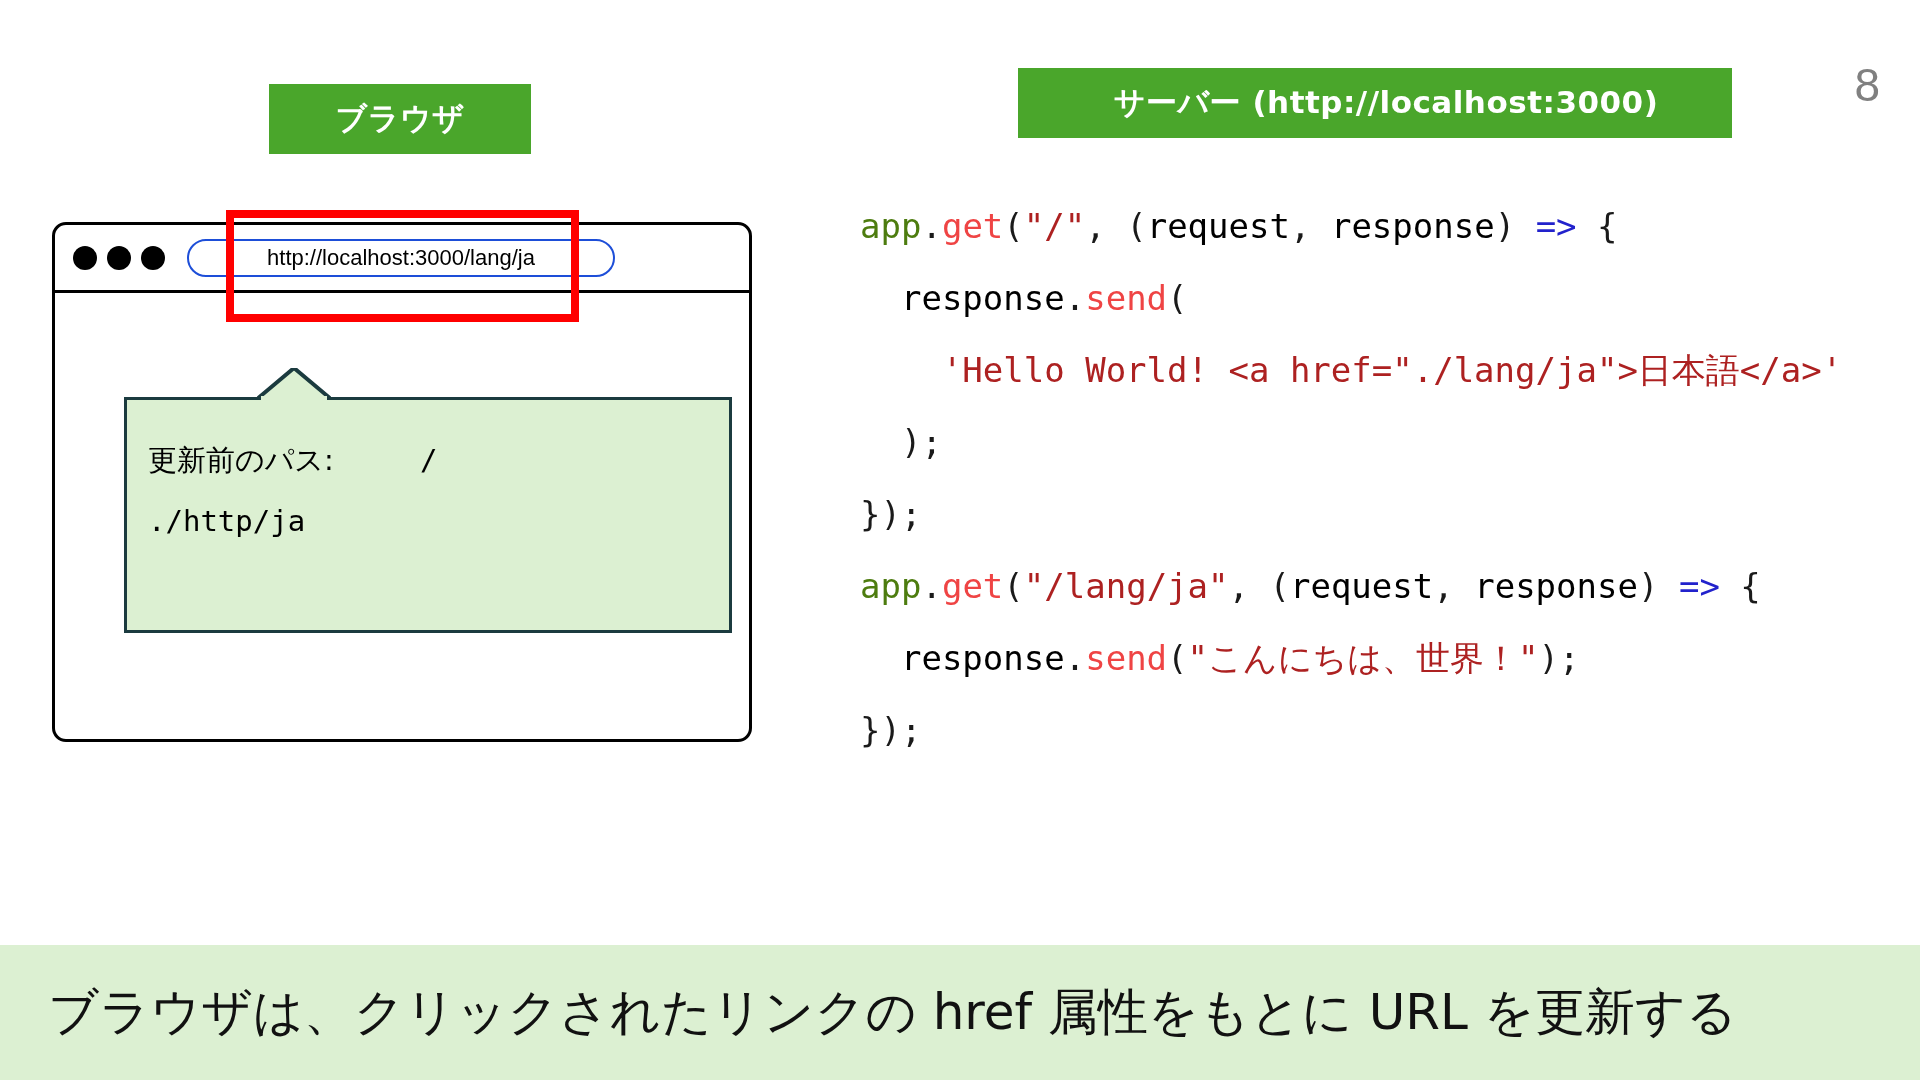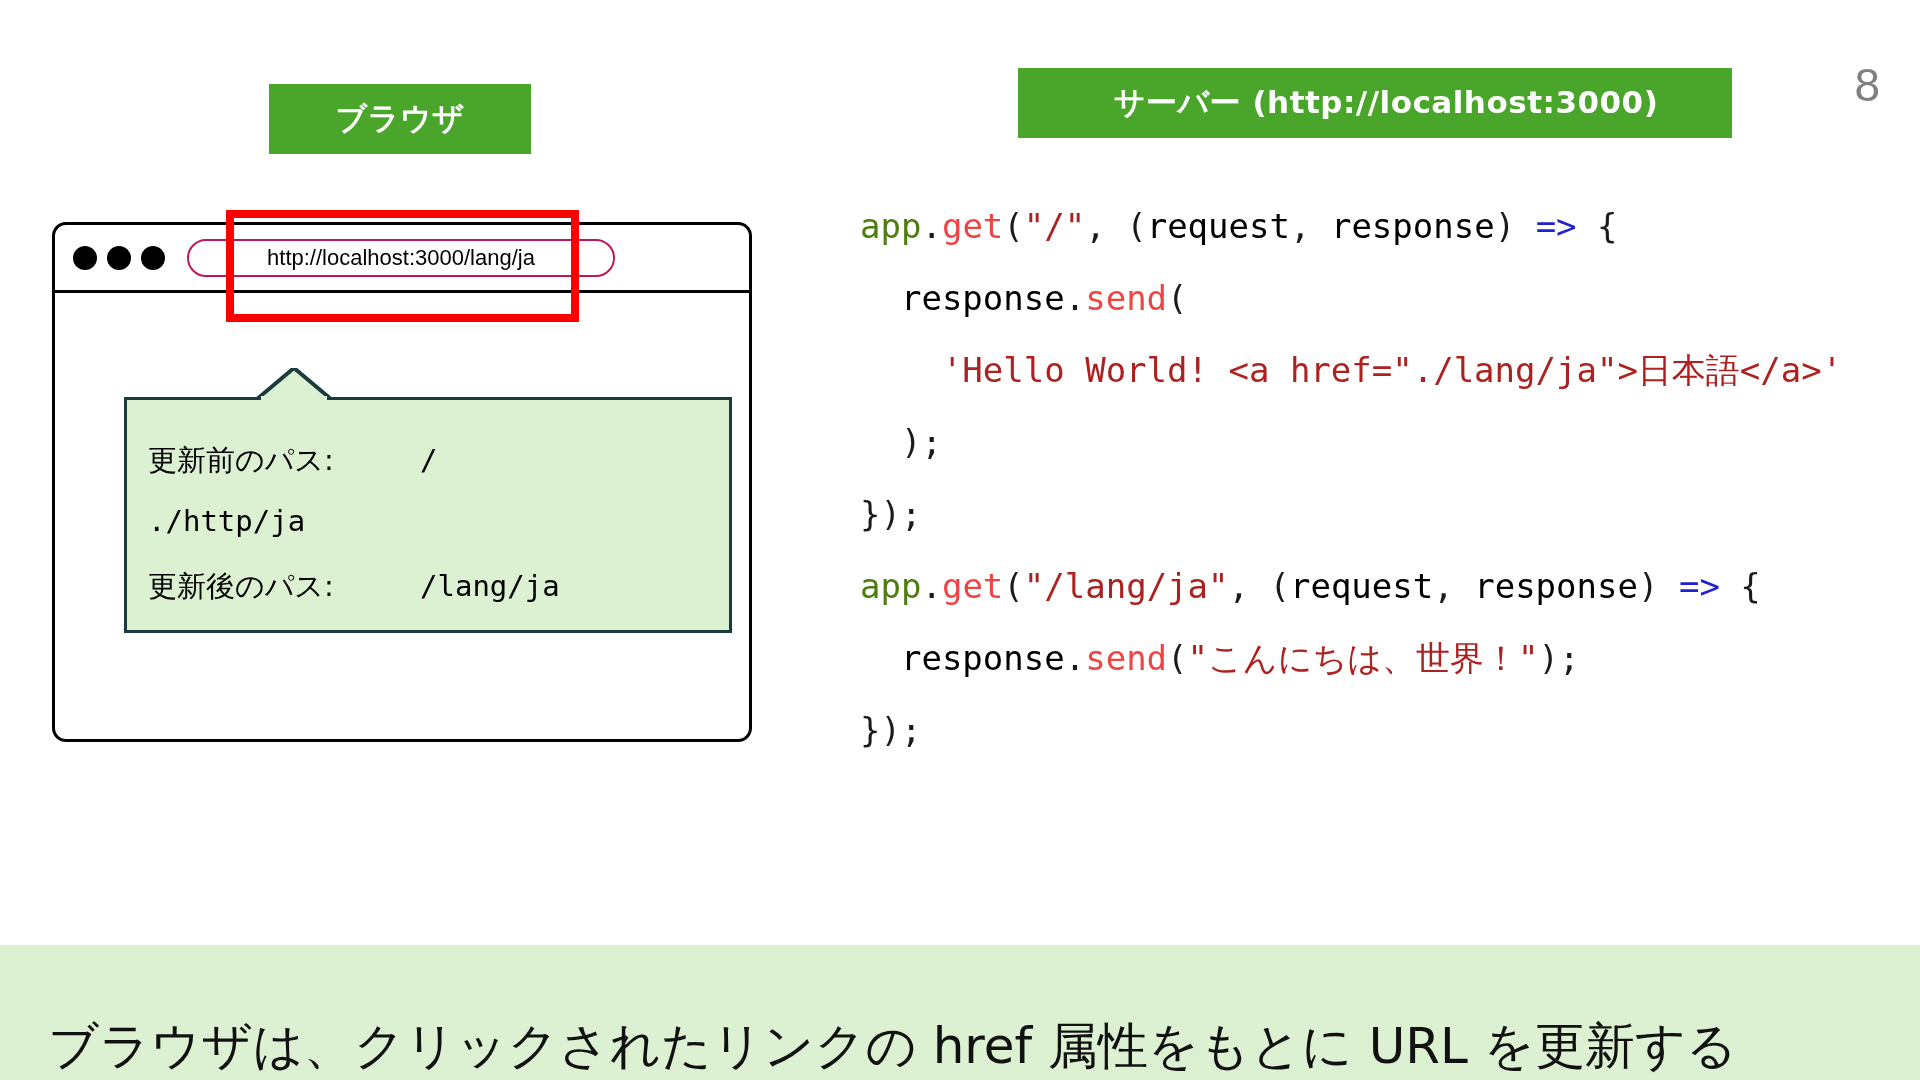--- a/index.html
+++ b/index.html
@@ -86,21 +86,21 @@
     background: #000000;
     margin-left: 10px;
     flex: 0 0 auto;
   }
   .dot.first { margin-left: 18px; }
   #url-bar {
     margin-left: 22px;
     flex: 1 1 auto;
     margin-right: 134px;
     height: 38px;
-    border: 2px solid #be185d;
+    border: 2px solid #1d4ed8;
     border-radius: 19px;
     box-sizing: border-box;
     display: flex;
     align-items: center;
     justify-content: center;
     background: #ffffff;
   }
   #url-text {
     font-size: 22px;
     color: #000000;
@@ -193,21 +193,21 @@
 
   
   #caption-band {
     position: absolute;
     left: 0;
     bottom: 0;
     width: 1920px;
     height: 135px;
     background: #dcf0d2;
     display: flex;
-    align-items: flex-end;
+    align-items: center;
   }
   #caption-text {
     font-size: 50px;
     color: #111111;
     padding-left: 48px;
     font-family: "DejaVu Sans", sans-serif;
     white-space: nowrap;
   }
 </style>
 </head>
@@ -243,24 +243,20 @@
     <rect x="4" y="28" width="66" height="6" fill="#dcf0d2"></rect>
   </svg>
   <div id="callout-rows">
     <div class="callout-row">
       <span class="callout-label">更新前のパス:</span>
       <span class="callout-value">/</span>
     </div>
     <div class="callout-row">
       <span class="callout-value">./http/ja</span>
     </div>
-    <div class="callout-row">
-      <span class="callout-label">更新後のパス:</span>
-      <span class="callout-value">/lang/ja</span>
-    </div>
   </div>
 </div>
 
 <div id="code-panel"><div class="code-line"><span class="tok-obj">app</span><span class="tok-plain">.</span><span class="tok-method">get</span><span class="tok-plain">(</span><span class="tok-str">"/"</span><span class="tok-plain">, (</span><span class="tok-param">request</span><span class="tok-plain">, </span><span class="tok-param">response</span><span class="tok-plain">) </span><span class="tok-arrow">=&gt;</span><span class="tok-plain"> {</span></div><div class="code-line"><span class="tok-plain">  </span><span class="tok-param">response</span><span class="tok-plain">.</span><span class="tok-method">send</span><span class="tok-plain">(</span></div><div class="code-line"><span class="tok-plain">    </span><span class="tok-str">'Hello World! &lt;a href="./lang/ja"&gt;日本語&lt;/a&gt;'</span></div><div class="code-line"><span class="tok-plain">  );</span></div><div class="code-line"><span class="tok-plain">});</span></div><div class="code-line"><span class="tok-obj">app</span><span class="tok-plain">.</span><span class="tok-method">get</span><span class="tok-plain">(</span><span class="tok-str">"/lang/ja"</span><span class="tok-plain">, (</span><span class="tok-param">request</span><span class="tok-plain">, </span><span class="tok-param">response</span><span class="tok-plain">) </span><span class="tok-arrow">=&gt;</span><span class="tok-plain"> {</span></div><div class="code-line"><span class="tok-plain">  </span><span class="tok-param">response</span><span class="tok-plain">.</span><span class="tok-method">send</span><span class="tok-plain">(</span><span class="tok-str">"こんにちは、世界！"</span><span class="tok-plain">);</span></div><div class="code-line"><span class="tok-plain">});</span></div></div>
 
 <div id="caption-band">
   <div id="caption-text">ブラウザは、クリックされたリンクの href 属性をもとに URL を更新する</div>
 </div>
 
 </body></html>

